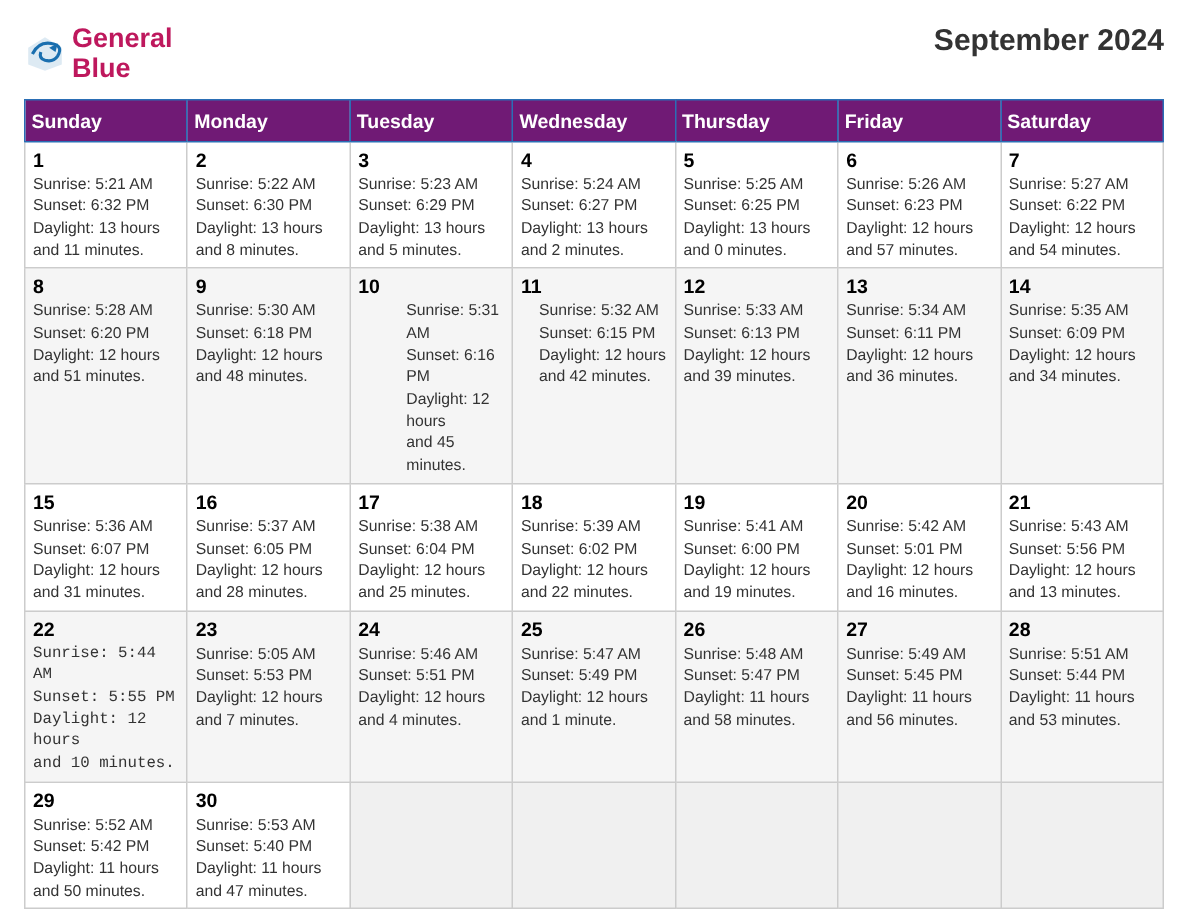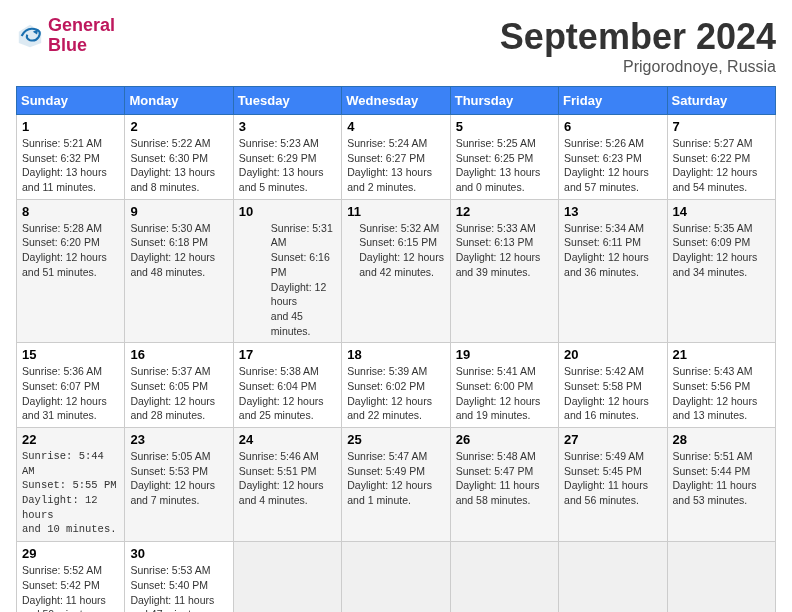--- a/index.html
+++ b/index.html
@@ -31,36 +31,36 @@
       color: #be185d;
     }
     .logo-icon {
       width: 28px;
       height: 28px;
     }
     .title-block {
       text-align: right;
     }
     .month-title {
-      font-size: 36px;
+      font-size: 20px;
       font-weight: bold;
       color: #333;
       text-align: right;
     }
     .location-title {
       font-size: 16px;
       color: #555;
     }
     table {
       width: 100%;
       border-collapse: collapse;
       font-size: 11px;
     }
     thead tr th {
-      background-color: #3b82f6;
+      background-color: #701a75;
       color: #fff;
       padding: 6px 4px;
       text-align: left;
       font-size: 13px;
       font-weight: bold;
       border: 1px solid #2a6eb5;
     }
     tbody tr td {
       vertical-align: top;
       border: 1px solid #ccc;
@@ -99,21 +99,20 @@
       <path d="M8 20 Q14 8 26 10 Q38 12 32 22 Q28 28 20 26 Q14 24 16 18" fill="none" stroke="#1a6faf" stroke-width="3"></path>
       <path d="M24 14 L32 10 L30 18" fill="#1a6faf"></path>
     </svg>
     <div class="logo-text">
       <div><span>General</span></div>
       <div><span>Blue</span></div>
     </div>
   </div>
   <div class="title-block">
     <div class="month-title">September 2024</div>
-    <div class="location-title">Prigorodnoye, Russia</div>
   </div>
 </div>
 
 <table>
   <thead>
     <tr>
     <th>Sunday</th>
         <th>Monday</th>
         <th>Tuesday</th>
         <th>Wednesday</th>
@@ -257,21 +256,21 @@
         <td>
           <span class="day-num">19</span>
           <div class="day-detail" style="white-space: pre-line;">Sunrise: 5:41 AM
 Sunset: 6:00 PM
 Daylight: 12 hours
 and 19 minutes.</div>
         </td>
         <td>
           <span class="day-num">20</span>
           <div class="day-detail" style="white-space: pre-line;">Sunrise: 5:42 AM
-Sunset: 5:58 PM
+Sunset: 5:01 PM
 Daylight: 12 hours
 and 16 minutes.</div>
         </td>
         <td>
           <span class="day-num">21</span>
           <div class="day-detail" style="white-space: pre-line;">Sunrise: 5:43 AM
 Sunset: 5:56 PM
 Daylight: 12 hours
 and 13 minutes.</div>
         </td>

